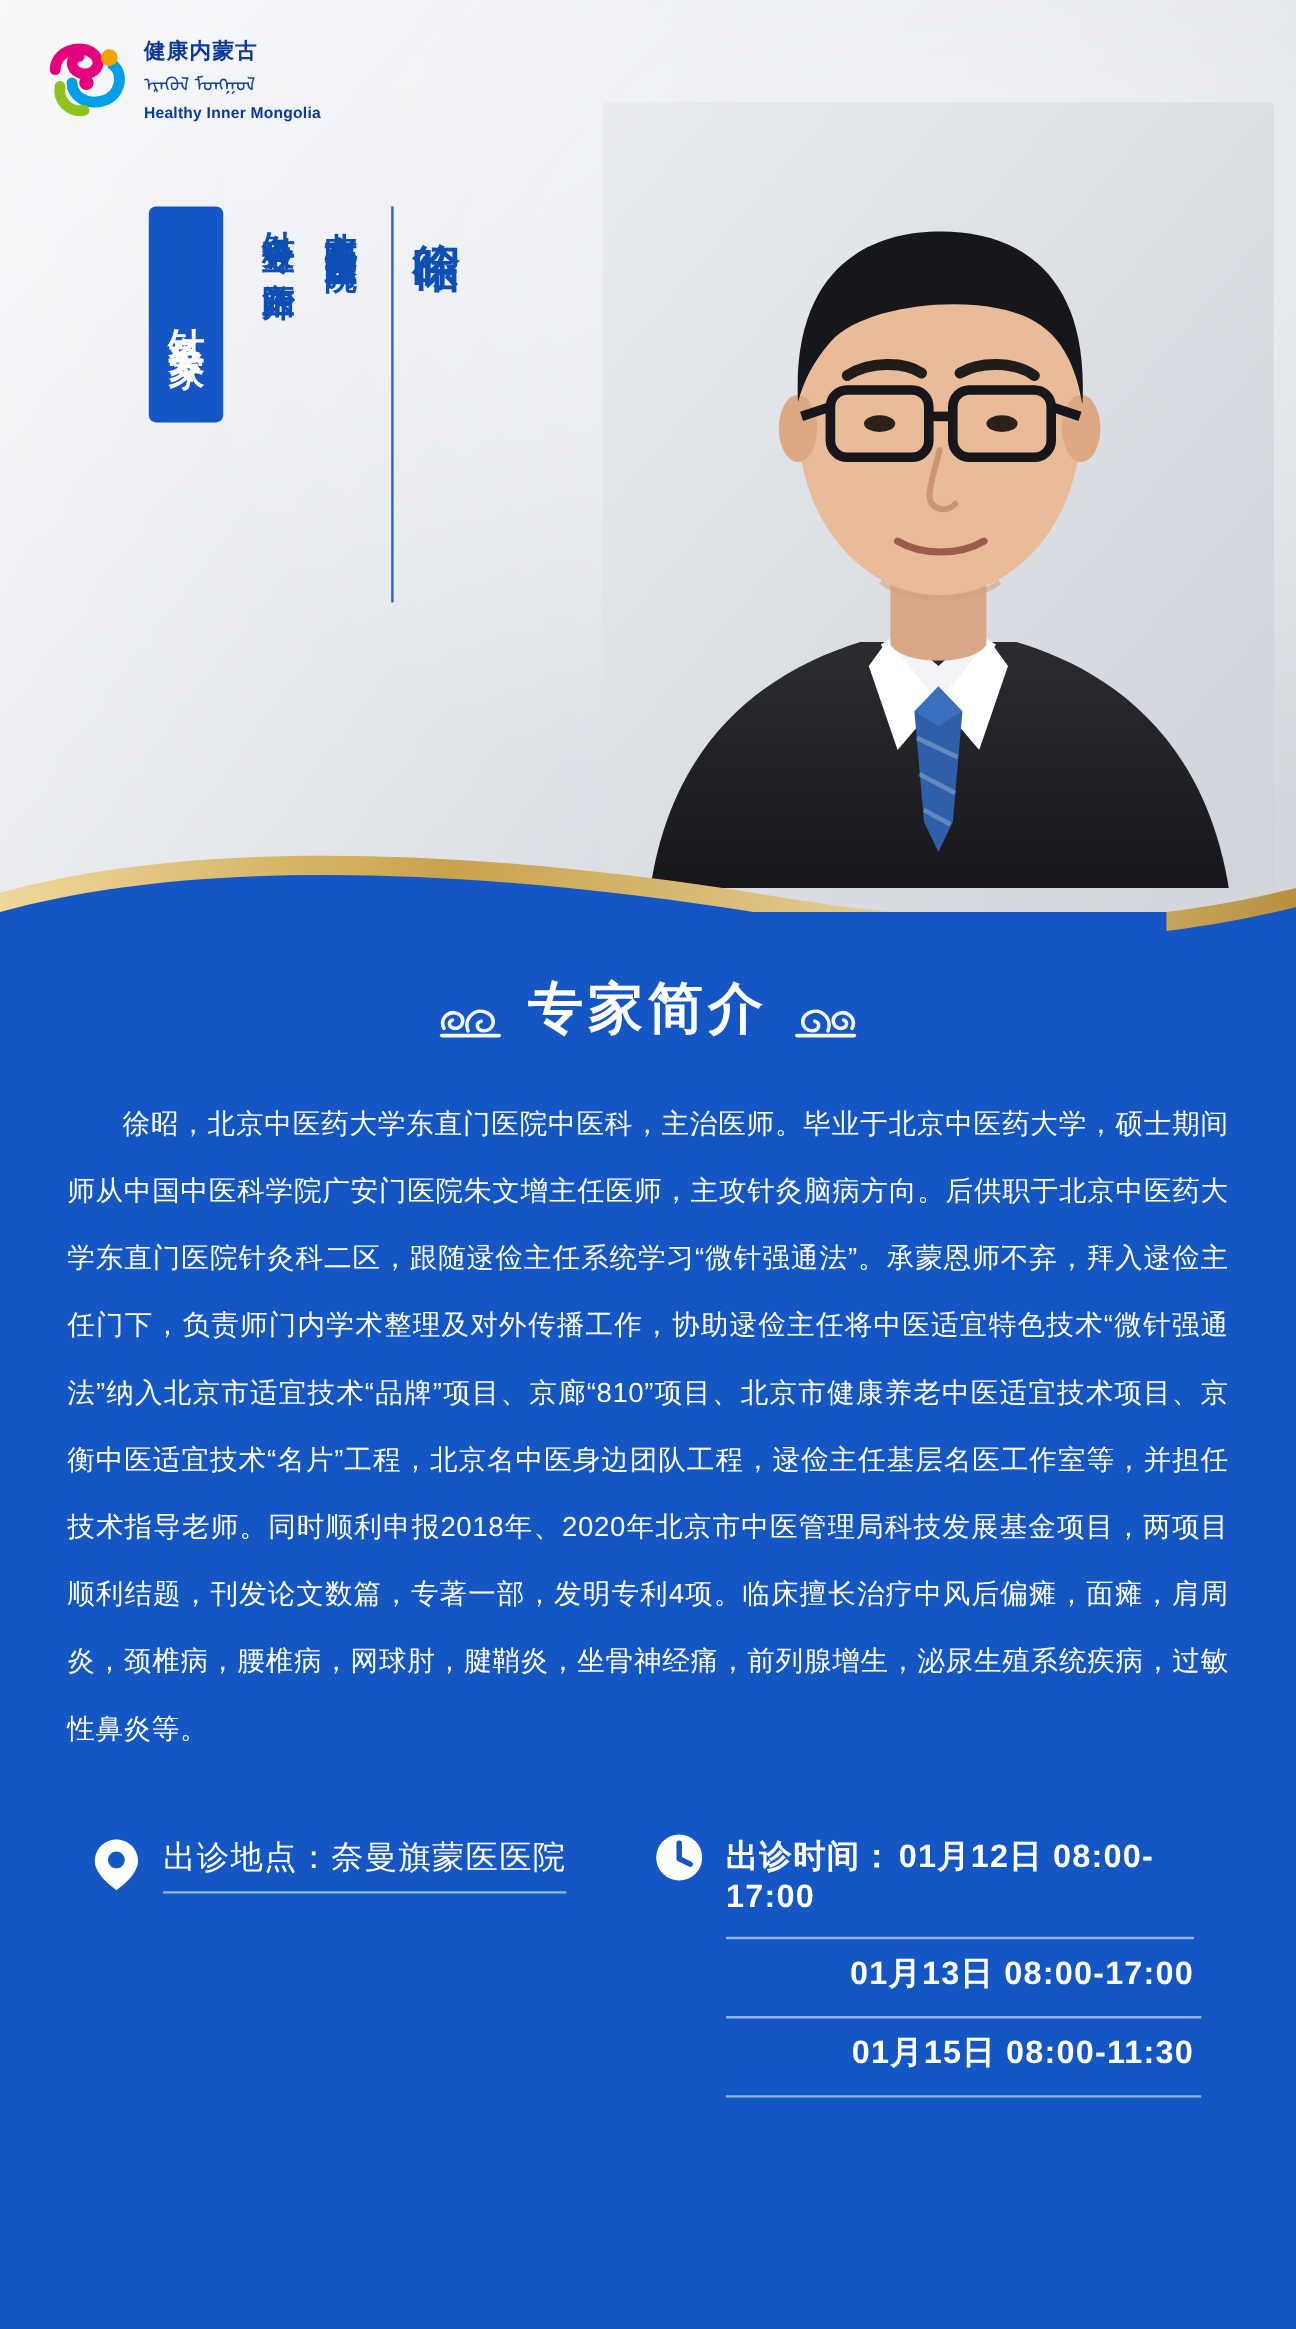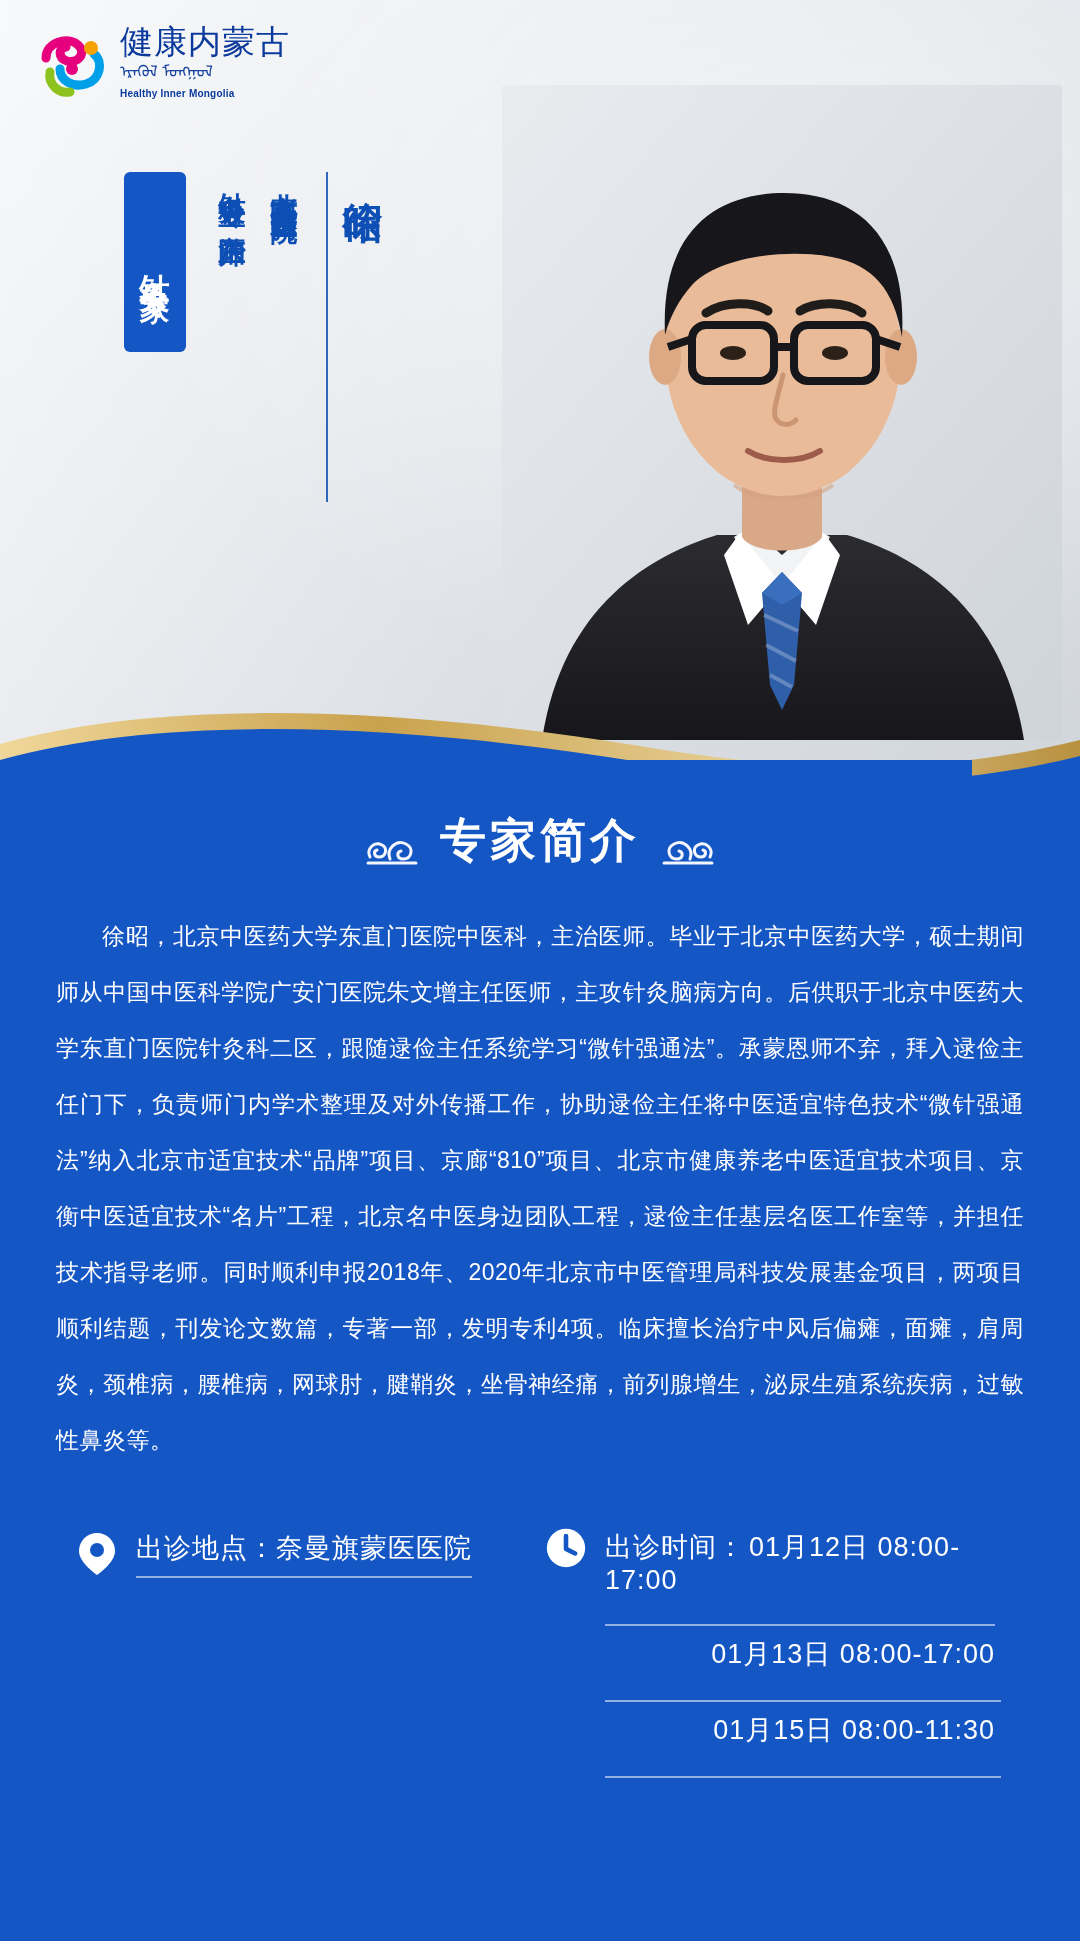--- a/index.html
+++ b/index.html
@@ -52,37 +52,37 @@
     width: 74px;
     height: 74px;
   }
   .logo-text {
     position: absolute;
     left: 86px;
     top: 8px;
     width: 180px;
   }
   .logo-cn {
-    font-size: 33px;
-    font-weight: normal;
+    font-size: 18px;
+    font-weight: bold;
     color: #0c3a9c;
     letter-spacing: 1px;
     line-height: 28px;
   }
   .logo-mn {
     margin-top: 3px;
     height: 26px;
     color: #0c3a9c;
     font-size: 16px;
     line-height: 26px;
     letter-spacing: 2px;
     opacity: 0.95;
   }
   .logo-en {
-    font-size: 10px;
+    font-size: 13px;
     font-weight: bold;
     color: #0c3a9c;
     letter-spacing: 0.2px;
     line-height: 18px;
   }
 
   
   .photo {
     position: absolute;
     right: 18px;
@@ -231,23 +231,23 @@
     align-items: flex-start;
     gap: 18px;
   }
   .time-list {
     display: flex;
     flex-direction: column;
   }
   .time-row {
     color: #ffffff;
     font-size: 27px;
-    font-weight: normal;
+    font-weight: bold;
     letter-spacing: 1px;
-    padding: 10px 0 28px 0;
+    padding: 10px 0 18px 0;
     border-bottom: 2px solid rgba(255,255,255,0.55);
     width: 390px;
   }
   .time-row.first { padding-top: 4px; }
   .time-row .label { margin-right: 4px; }
   .time-row.indent { text-align: right; padding-right: 6px; }
 </style>
 </head>
 <body>
 

